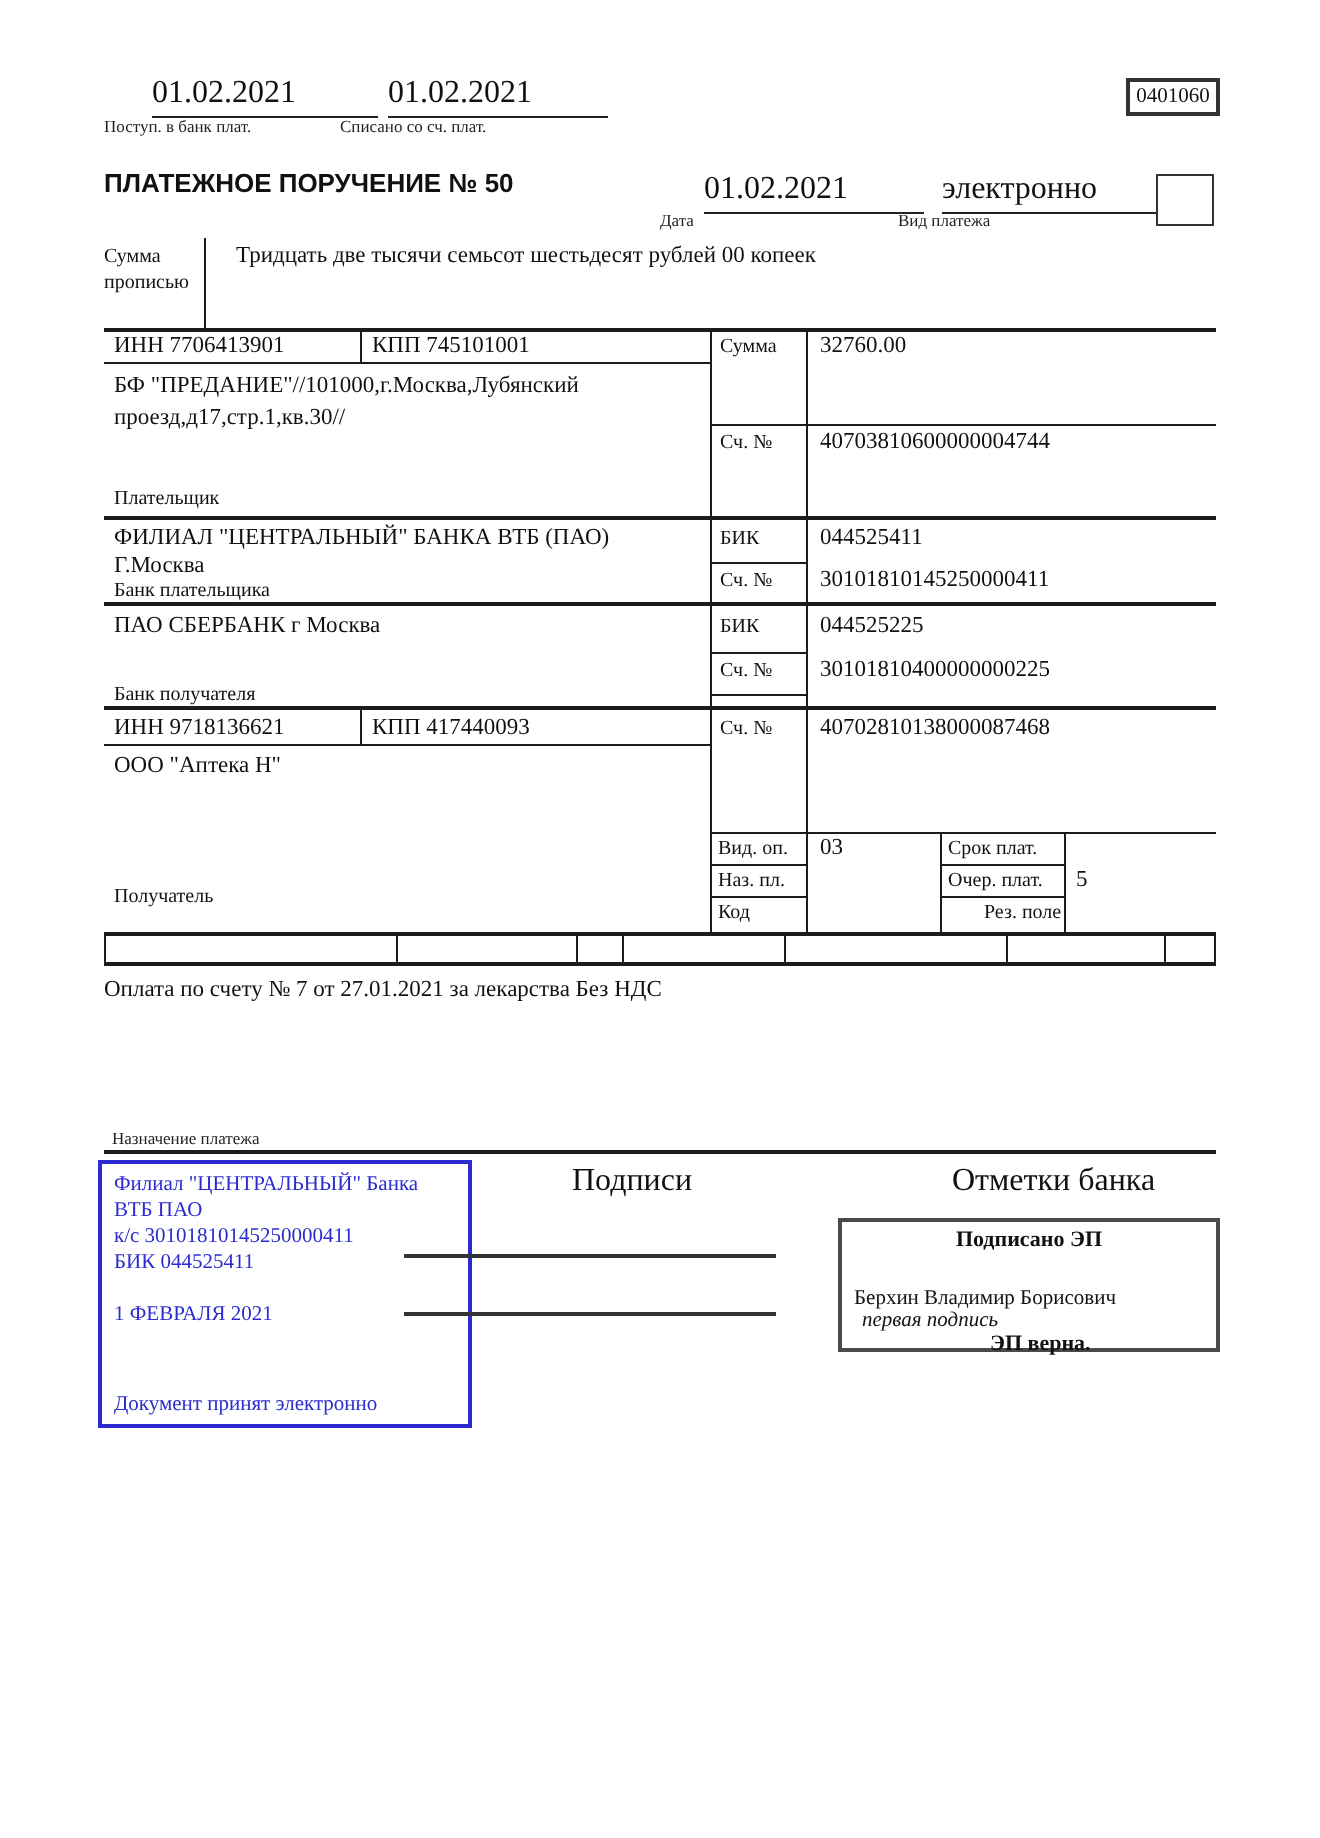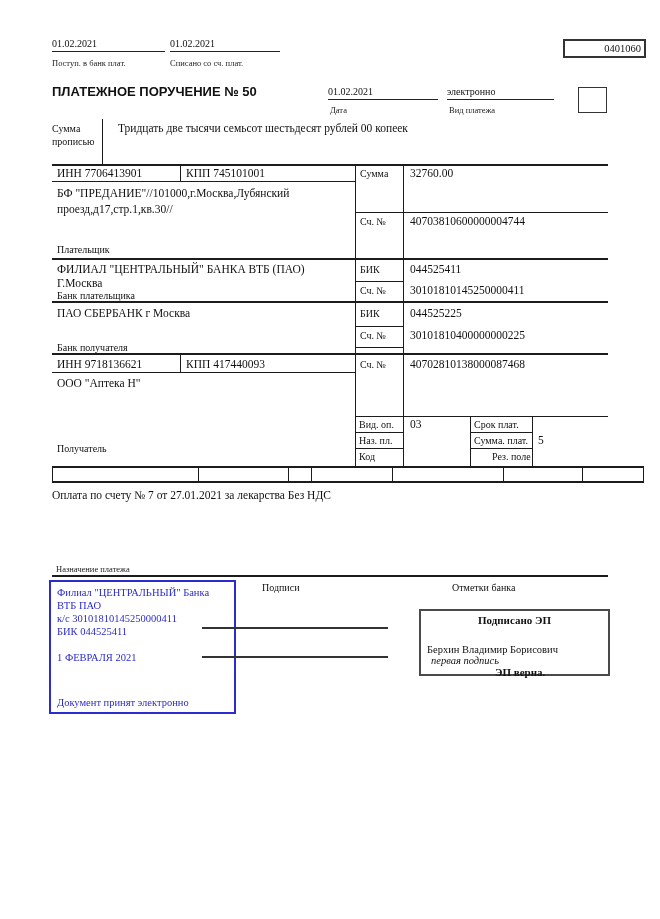--- a/index.html
+++ b/index.html
@@ -1,36 +1,36 @@
 <!DOCTYPE html>
 <html><head>
 <meta charset="utf-8">
 <style>
   html,body{margin:0;padding:0;background:#fff;}
   body{width:660px;height:919px;position:relative;font-family:"Liberation Serif",serif;color:#111;}
-  .abs{position:absolute;padding-left:36px;}
+  .abs{position:absolute;}
   .hl{position:absolute;background:#1c1c1c;}
   .vl{position:absolute;background:#1c1c1c;}
   .t{position:absolute;font-size:11.5px;white-space:nowrap;}
   .tw{position:absolute;font-size:11.5px;}
   .sec{position:absolute;font-size:10px;white-space:nowrap;}
   .cell-lbl{position:absolute;font-size:10px;white-space:nowrap;}
   .sm{position:absolute;font-size:8.5px;white-space:nowrap;color:#222;}
   .uline{border-bottom:1.5px solid #222;padding-bottom:2px;}
   .title{position:absolute;font-family:"Liberation Sans",sans-serif;font-weight:bold;font-size:13px;white-space:nowrap;}
   .box{position:absolute;border:1.5px solid #333;background:#fff;}
   .formcode{font-size:10.5px;text-align:center;border:2px solid #333;}
   .stamp{position:absolute;left:49px;top:580px;width:175px;height:122px;border:2px solid #2b2bd0;color:#2b2bd0;font-size:10.5px;line-height:13px;padding:4px 2px 4px 6px;}
   .stamp .ln{display:block;min-height:13px;white-space:nowrap;}
   .esign{position:absolute;left:419px;top:609px;width:183px;height:57px;border:2px solid #4a4a4a;padding:3px 2px;}
   .esign .e-title{display:block;text-align:center;font-weight:bold;font-size:11px;}
   .esign .e-name{display:block;font-size:10.5px;margin:18px 0 0 4px;}
   .esign .e-sub{display:block;font-size:10.5px;font-style:italic;margin-left:8px;}
   .esign .e-ver{display:block;font-size:11px;font-weight:bold;margin-left:72px;}
-  .hdr{position:absolute;font-size:10px;white-space:nowrap;}
+  .hdr{position:absolute;font-size:16px;white-space:nowrap;margin-left:24px;}
 </style>
 </head>
 <body>
 
 <div class="hdr uline" style="left:52px;top:38px;width:113px;">01.02.2021</div>
 <div class="sm" style="left:52px;top:58px;">Поступ. в банк плат.</div>
 
 <div class="hdr uline" style="left:170px;top:38px;width:110px;">01.02.2021</div>
 <div class="sm" style="left:170px;top:58px;">Списано со сч. плат.</div>
 
@@ -104,21 +104,21 @@
 <div class="sec" style="left:57px;top:443px;">Получатель</div>
 
 <div class="cell-lbl" style="left:359px;top:419px;">Вид. оп.</div>
 <div class="t" style="left:410px;top:418px;">03</div>
 <div class="cell-lbl" style="left:359px;top:435px;">Наз. пл.</div>
 <div class="t" style="left:410px;top:434px;"></div>
 <div class="cell-lbl" style="left:359px;top:451px;">Код</div>
 <div class="t" style="left:410px;top:450px;"></div>
 <div class="cell-lbl" style="left:474px;top:419px;">Срок плат.</div>
 <div class="t" style="left:538px;top:418px;"></div>
-<div class="cell-lbl" style="left:474px;top:435px;">Сумма. плат.</div>
+<div class="cell-lbl" style="left:474px;top:435px;">Очер. плат.</div>
 <div class="t" style="left:538px;top:434px;">5</div>
 <div class="cell-lbl" style="left:492px;top:451px;">Рез. поле</div>
 <div class="t" style="left:538px;top:450px;"></div>
 
 <div class="abs" style="left:52px;top:466px;width:554px;height:13px;border-top:2px solid #1c1c1c;border-bottom:2px solid #1c1c1c;border-left:1.5px solid #1c1c1c;border-right:1.5px solid #1c1c1c;">
   <div style="position:absolute;left:145px;top:0;width:1px;height:100%;background:#1c1c1c;"></div>
   <div style="position:absolute;left:235px;top:0;width:1px;height:100%;background:#1c1c1c;"></div>
   <div style="position:absolute;left:258px;top:0;width:1px;height:100%;background:#1c1c1c;"></div>
   <div style="position:absolute;left:339px;top:0;width:1px;height:100%;background:#1c1c1c;"></div>
   <div style="position:absolute;left:450px;top:0;width:1px;height:100%;background:#1c1c1c;"></div>

